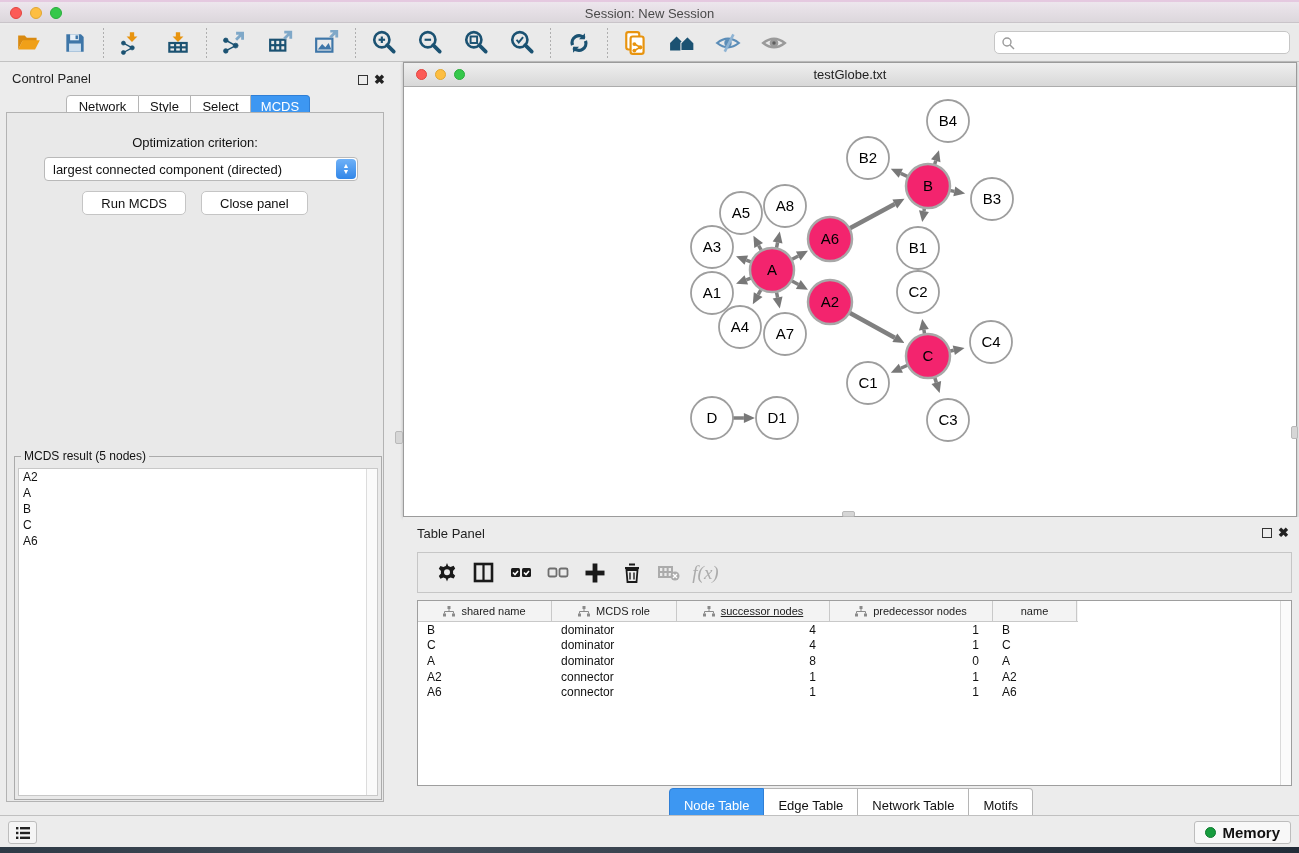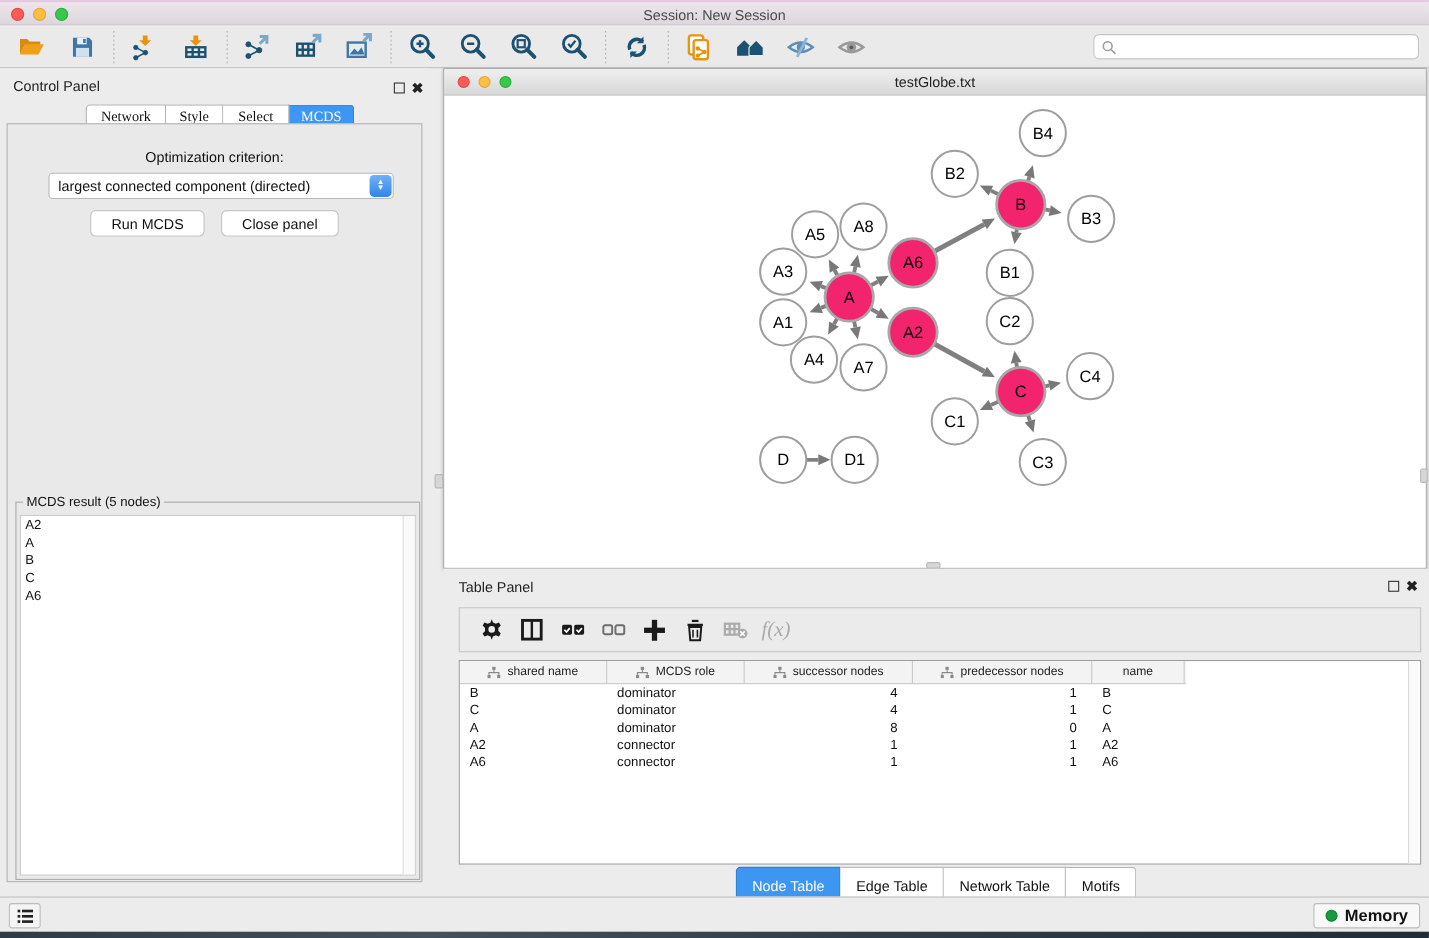--- a/index.html
+++ b/index.html
@@ -29,21 +29,21 @@
   .search-box { position:absolute; right:9px; top:6px; width:296px; height:23px; background:#fff;
     border:1px solid #C6C6C6; border-radius:5px; display:flex; align-items:center; padding-left:6px; }
   .search-box input { border:none; outline:none; flex:1; font-size:12px; font-family:"Liberation Sans",sans-serif; background:transparent; }
 
   
   .control-panel { position:absolute; left:0; top:62px; width:390px; height:753px; background:#ECECEC; }
   .cp-title { position:absolute; left:12px; top:9px; font-size:13px; color:#222; }
   .panel-btns { position:absolute; top:10px; font-size:12px; color:#222; }
   .float-box { display:inline-block; width:10px; height:10px; border:1.5px solid #333; vertical-align:middle; }
   .close-x { font-size:13px; font-weight:bold; color:#222; vertical-align:middle; }
-  .cp-tabs { position:absolute; left:78px; top:33px; display:flex; height:22px;font-family:Liberation Serif, serif; }
+  .cp-tabs { position:absolute; left:66px; top:33px; display:flex; height:22px; }
   .seg-tab { font-size:13px; color:#111; background:#fff; border:1px solid #B5B5B5; border-left:none;
     display:flex; align-items:center; justify-content:center; cursor:default; }
   .seg-tab:first-child { border-left:1px solid #B5B5B5; border-radius:4px 0 0 4px; }
   .seg-tab:last-child { border-radius:0 4px 4px 0; }
   .seg-tab.sel { background:#3D97F2; border-color:#2F7FD6; color:#fff; }
   .cp-content { position:absolute; left:6px; top:50px; width:378px; height:751px-; height:690px;
     border:1px solid #B3B3B3; background:#E9E9E9; }
   .opt-label { position:absolute; left:0; right:0; top:22px; text-align:center; font-size:13px; color:#111; }
   .dropdown { position:absolute; left:37px; top:44px; width:314px; height:24px; background:#fff;
     border:1px solid #B9B9B9; border-radius:4px; display:flex; align-items:center; }
@@ -578,21 +578,21 @@
             <svg width="12" height="11" viewBox="0 0 12 11">
   <g fill="#8A8A8A">
                 <rect x="4.5" y="0" width="3" height="3"></rect>
                 <rect x="0" y="7.5" width="3" height="3"></rect>
                 <rect x="9" y="7.5" width="3" height="3"></rect>
               </g>
   <path d="M6 3 v2.5 M6 5.5 H1.5 V7.5 M6 5.5 H10.5 V7.5" stroke="#8A8A8A" fill="none" stroke-width="1"></path>
             </svg>
             <span>MCDS role</span>
           </div>
-          <div class="dt-hcell" style="width: 153px;">
+          <div class="dt-hcell" style="width: 153px; text-decoration: underline;">
             <svg width="12" height="11" viewBox="0 0 12 11">
   <g fill="#8A8A8A">
                 <rect x="4.5" y="0" width="3" height="3"></rect>
                 <rect x="0" y="7.5" width="3" height="3"></rect>
                 <rect x="9" y="7.5" width="3" height="3"></rect>
               </g>
   <path d="M6 3 v2.5 M6 5.5 H1.5 V7.5 M6 5.5 H10.5 V7.5" stroke="#8A8A8A" fill="none" stroke-width="1"></path>
             </svg>
             <span>successor nodes</span>
           </div>

